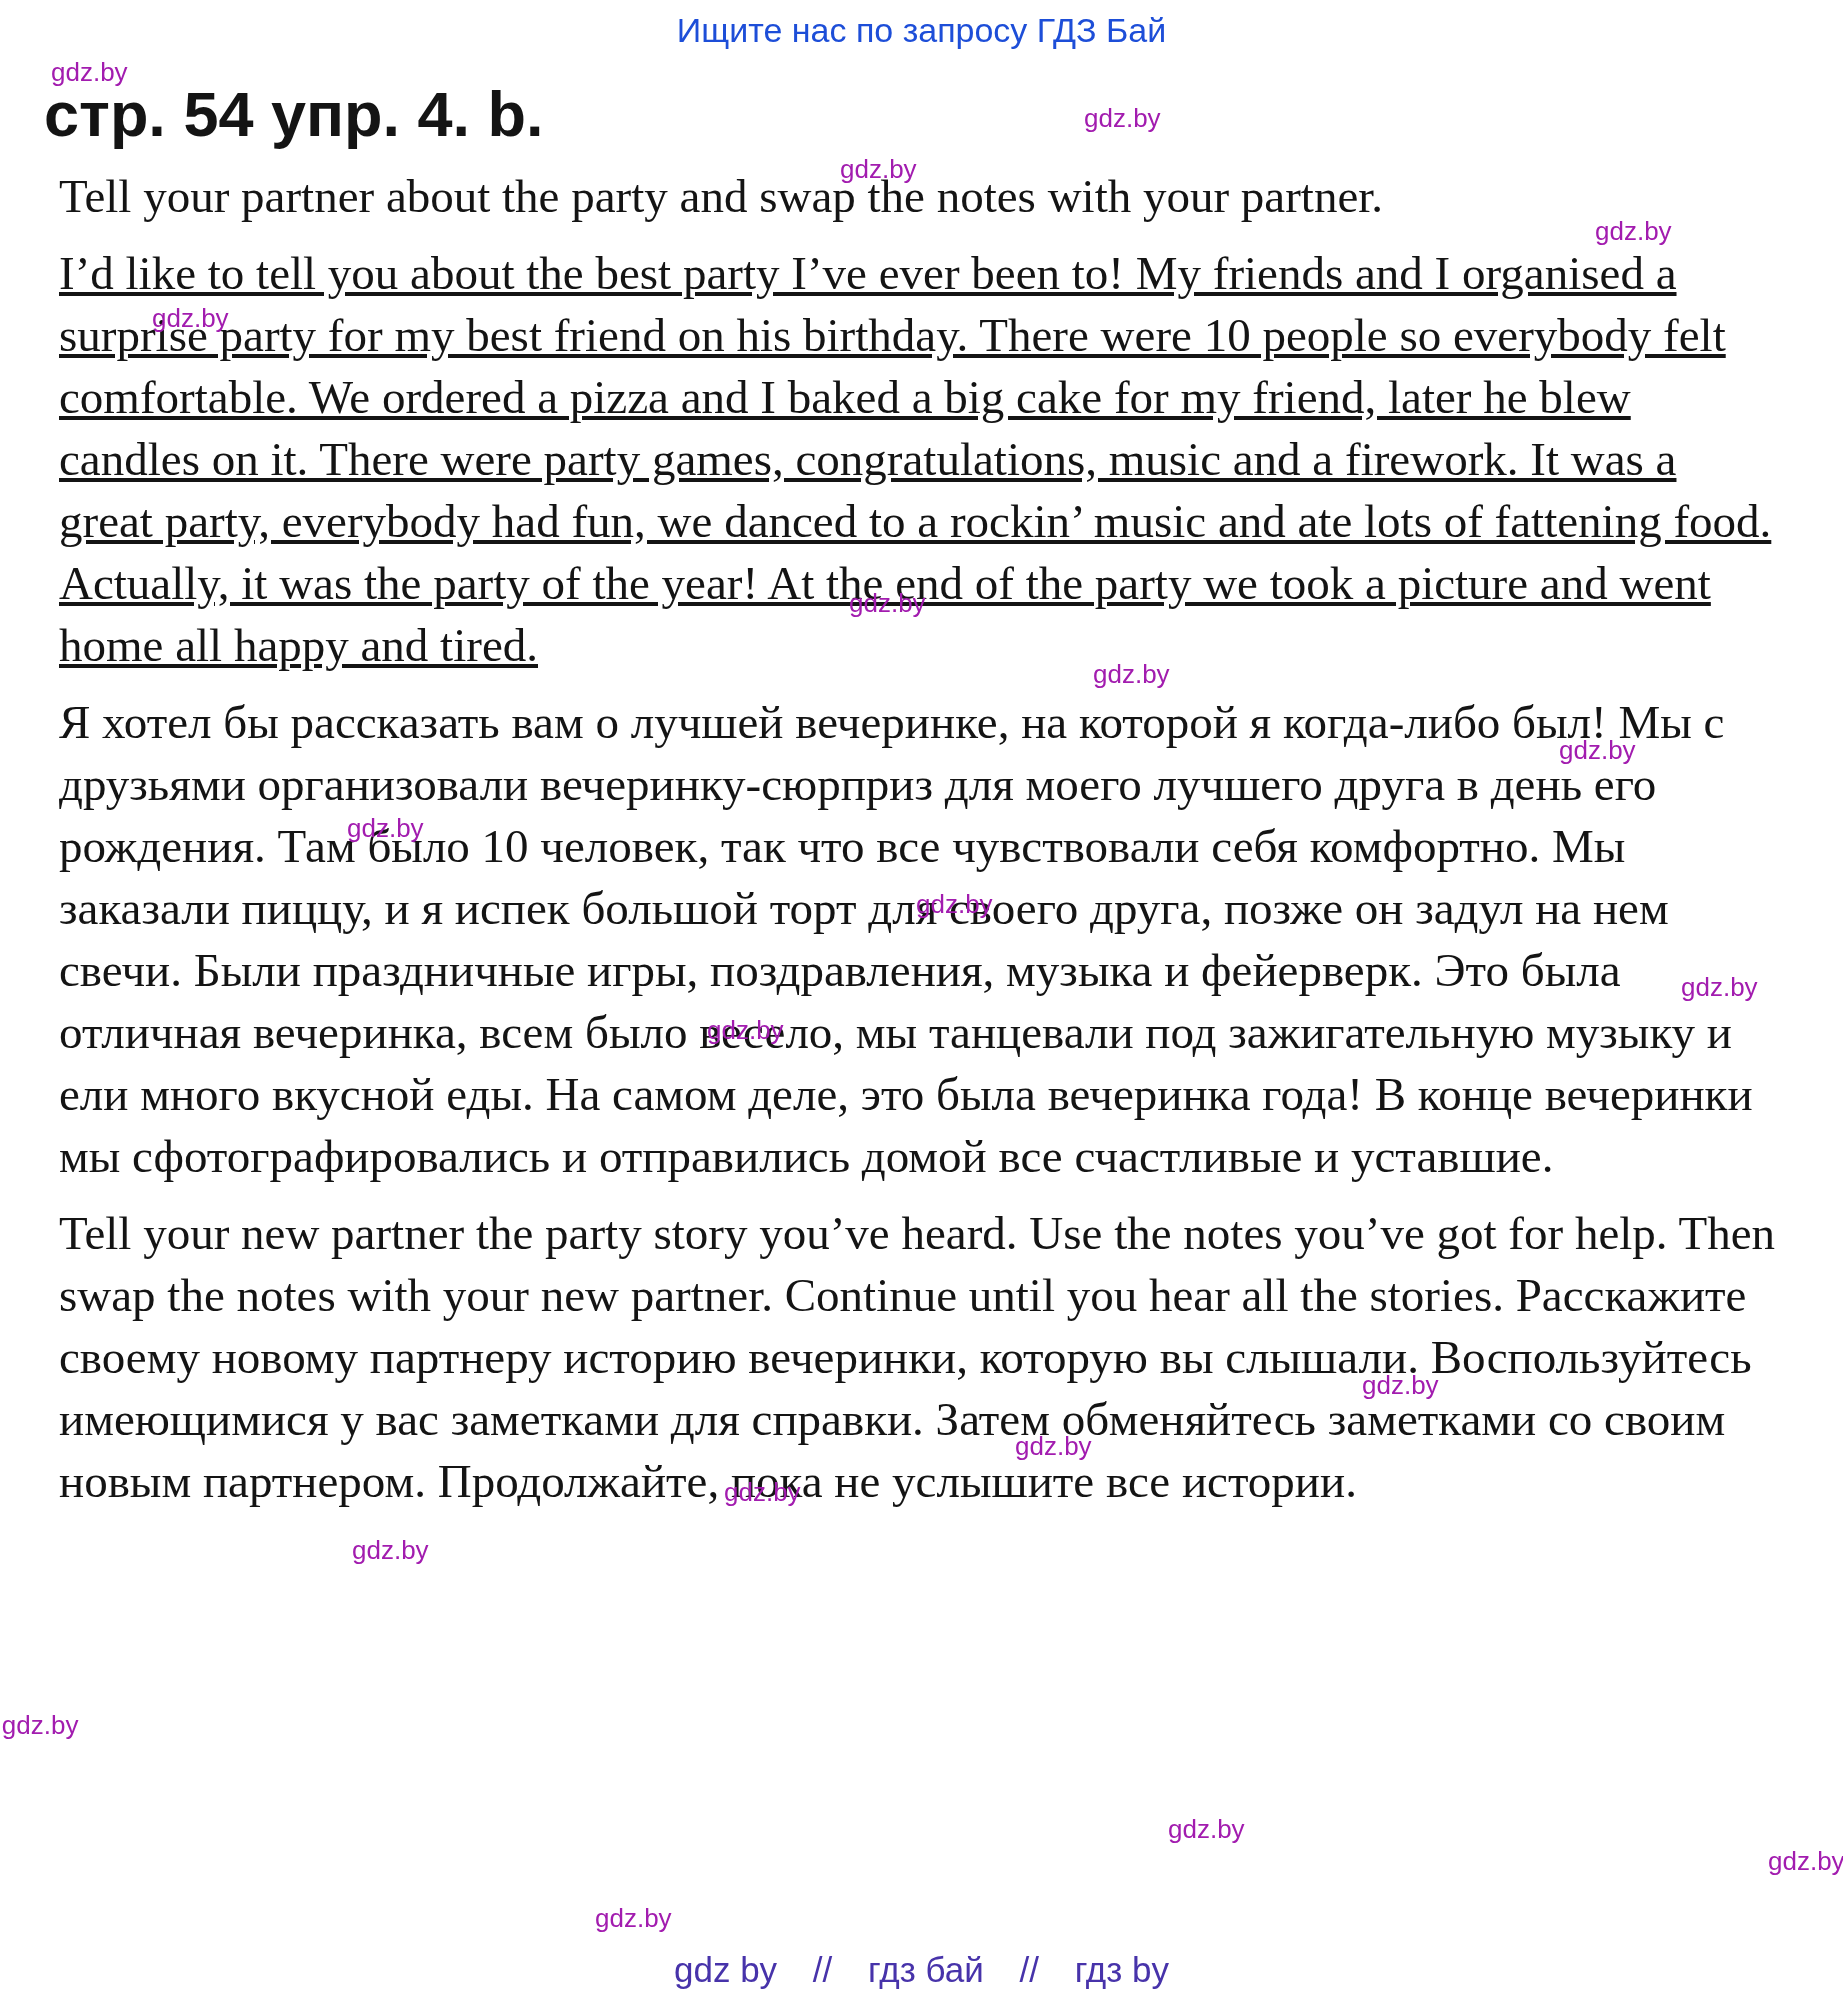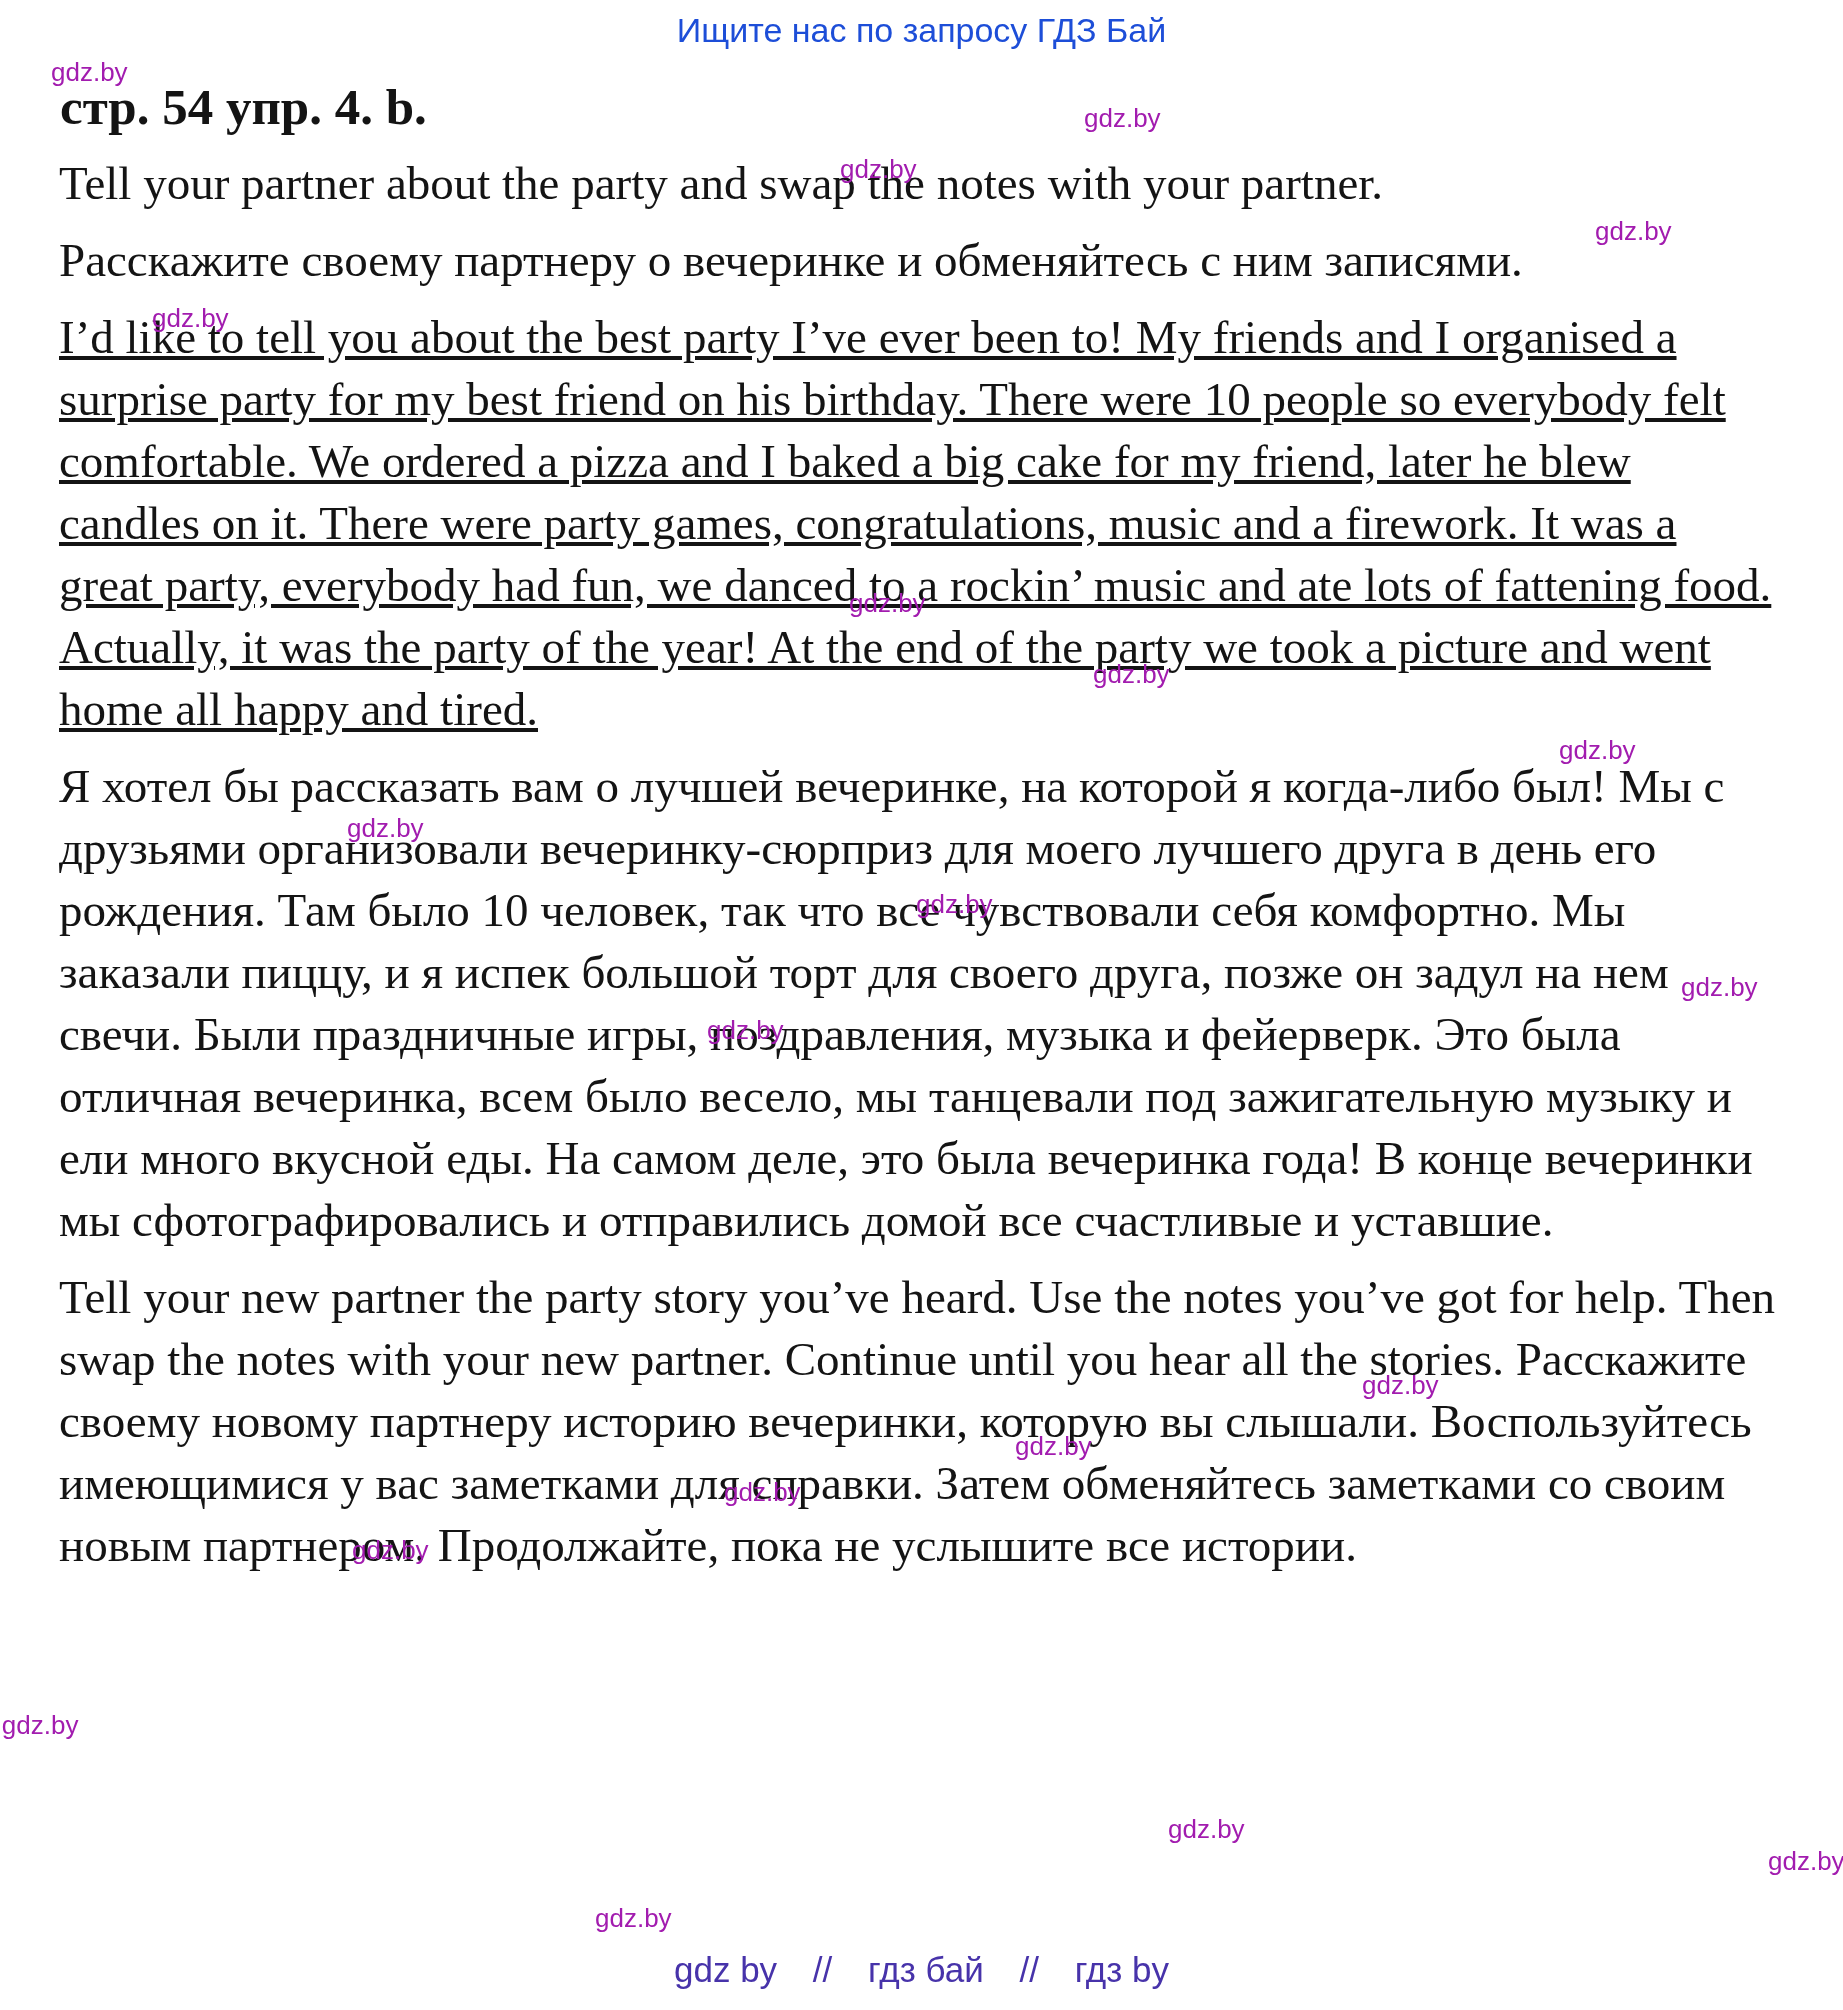--- a/index.html
+++ b/index.html
@@ -18,24 +18,24 @@
       font-family: "Liberation Sans", "DejaVu Sans", sans-serif;
       font-size: 34px;
       color: #1d4ed8;
     }
     .content {
       padding: 0 46px 0 44px;
       position: relative;
       z-index: 1;
     }
     .ex-heading {
-      font-size: 51px;
+      font-size: 63px;
       font-weight: bold;
-      margin: 16px;
-      font-family: Liberation Serif, serif;
+      margin: 0;
+      font-family: Liberation Sans, sans-serif;
     }
     .heading-b { margin-top: 27.5px; }
     .heading-c { margin-top: 64px; }
     p.body-text {
       font-size: 47px;
       line-height: 62px;
       margin: 15px;
       text-align: left;
     }
     .task-en  { margin-top: 33px; }
@@ -71,21 +71,20 @@
 <body>
 
 <div class="banner">Ищите нас по запросу ГДЗ Бай</div>
 
 <div class="content">
 
   <h2 class="ex-heading heading-b">стр. 54 упр. 4. b.</h2>
 
   <p class="body-text task-en">Tell your partner about the party and swap the notes with your partner.</p>
 
-  <p class="body-text task-ru">Расскажите своему партнеру о вечеринке и обменяйтесь с ним записями.</p>
 
   <p class="body-text answer-en">I’d like to tell you about the best party I’ve ever been to! My friends and I organised a surprise party for my best friend on his birthday. There were 10 people so everybody felt comfortable. We ordered a pizza and I baked a big cake for my friend, later he blew candles on it. There were party games, congratulations, music and a firework. It was a great party, everybody had fun, we danced to a rockin’ music and ate lots of fattening food. Actually, it was the party of the year! At the end of the party we took a picture and went home all happy and tired.</p>
 
   <p class="body-text answer-ru">Я хотел бы рассказать вам о лучшей вечеринке, на которой я когда-либо был! Мы с друзьями организовали вечеринку-сюрприз для моего лучшего друга в день его рождения. Там было 10 человек, так что все чувствовали себя комфортно. Мы заказали пиццу, и я испек большой торт для своего друга, позже он задул на нем свечи. Были праздничные игры, поздравления, музыка и фейерверк. Это была отличная вечеринка, всем было весело, мы танцевали под зажигательную музыку и ели много вкусной еды. На самом деле, это была вечеринка года! В конце вечеринки мы сфотографировались и отправились домой все счастливые и уставшие.</p>
 
 
   <p class="body-text task-c">Tell your new partner the party story you’ve heard. Use the notes you’ve got for help. Then swap the notes with your new partner. Continue until you hear all the stories. Расскажите своему новому партнеру историю вечеринки, которую вы слышали. Воспользуйтесь имеющимися у вас заметками для справки. Затем обменяйтесь заметками со своим новым партнером. Продолжайте, пока не услышите все истории.</p>
 
 </div>
 

